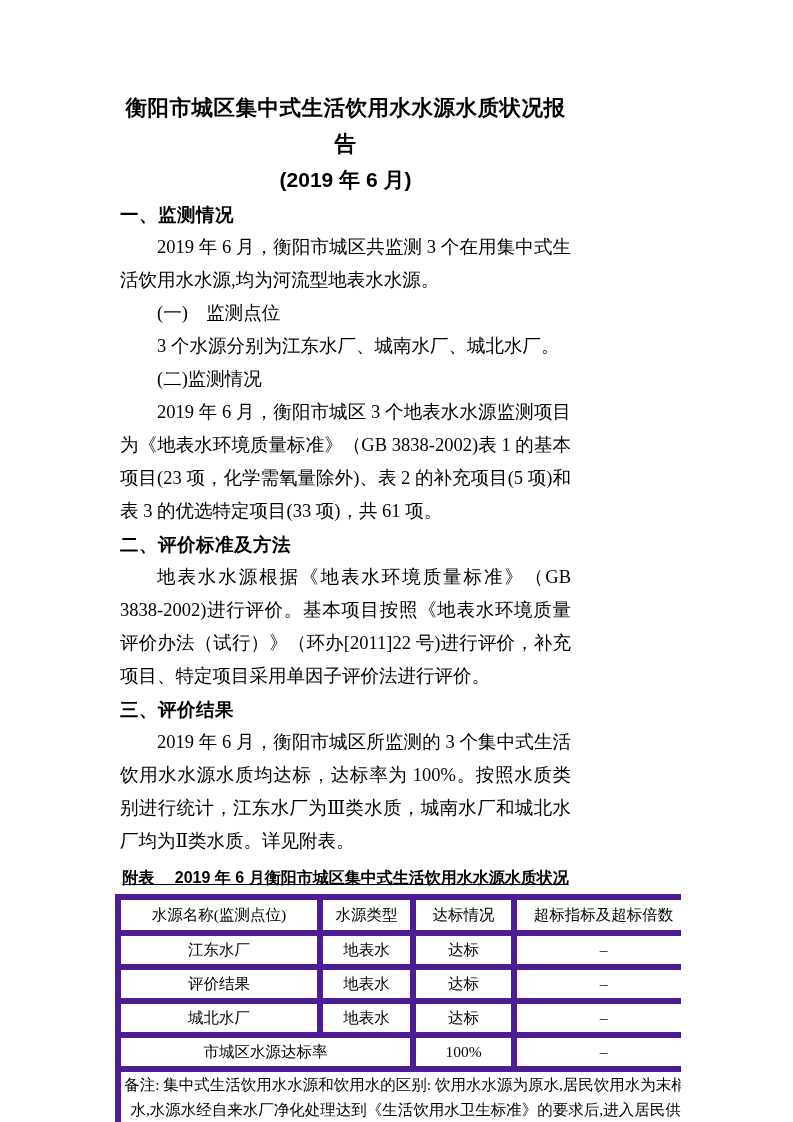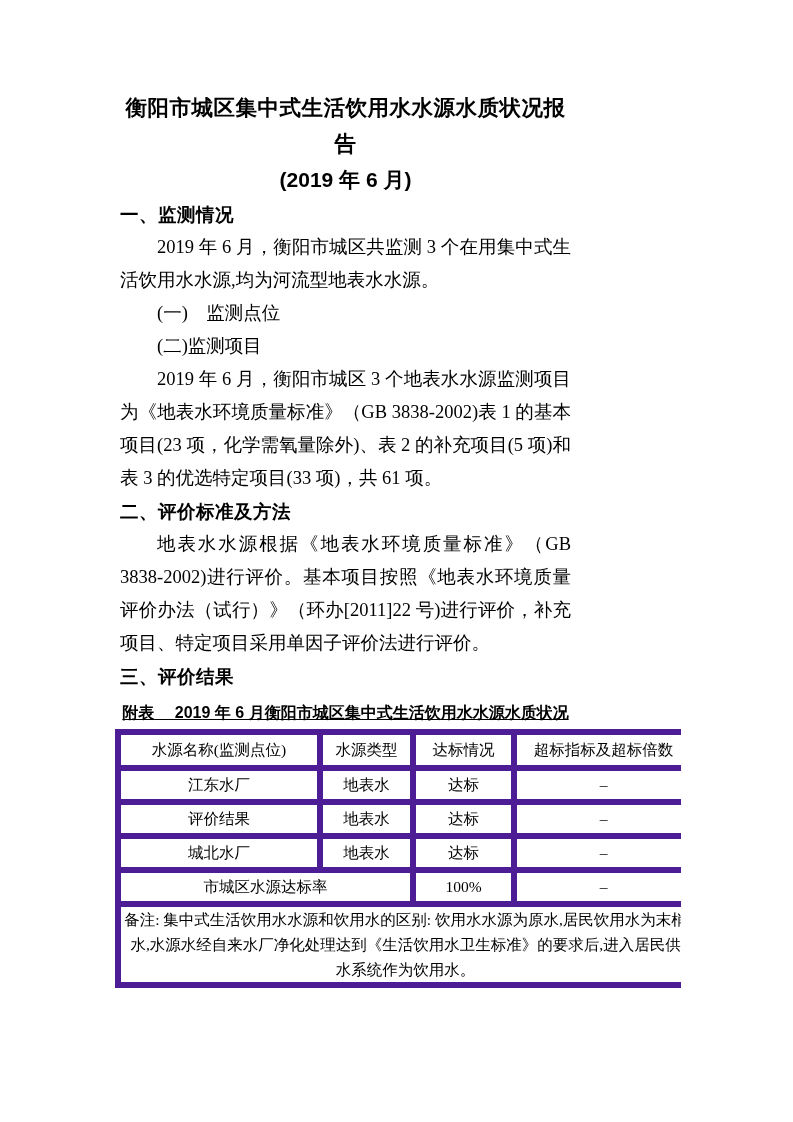--- a/index.html
+++ b/index.html
@@ -92,27 +92,29 @@
 <body>
 
 <div class="page">
 
   <div class="doc-title">衡阳市城区集中式生活饮用水水源水质状况报告</div>
   <div class="doc-subtitle">(2019 年 6 月)</div>
 
   <div class="sec-heading">一、监测情况</div>
   <p class="body-para indent">2019 年 6 月，衡阳市城区共监测 3 个在用集中式生活饮用水水源,均为河流型地表水水源。</p>
   <p class="body-para indent">(一)　监测点位</p>
-  <p class="body-para indent">(二)监测项目</p>
+  <p class="body-para indent">3 个水源分别为江东水厂、城南水厂、城北水厂。</p>
+  <p class="body-para indent">(二)监测情况</p>
   <p class="body-para indent">2019 年 6 月，衡阳市城区 3 个地表水水源监测项目为《地表水环境质量标准》（GB 3838-2002)表 1 的基本项目(23 项，化学需氧量除外)、表 2 的补充项目(5 项)和表 3 的优选特定项目(33 项)，共 61 项。</p>
 
   <div class="sec-heading">二、评价标准及方法</div>
   <p class="body-para indent">地表水水源根据《地表水环境质量标准》（GB 3838-2002)进行评价。基本项目按照《地表水环境质量评价办法（试行）》（环办[2011]22 号)进行评价，补充项目、特定项目采用单因子评价法进行评价。</p>
 
   <div class="sec-heading">三、评价结果</div>
+  <p class="body-para indent">2019 年 6 月，衡阳市城区所监测的 3 个集中式生活饮用水水源水质均达标，达标率为 100%。按照水质类别进行统计，江东水厂为Ⅲ类水质，城南水厂和城北水厂均为Ⅱ类水质。详见附表。</p>
 
   <div class="appendix-caption">附表　 2019 年 6 月衡阳市城区集中式生活饮用水水源水质状况</div>
 
   <table class="wq-table">
     <colgroup>
       <col style="width:202px">
       <col style="width:93px">
       <col style="width:101px">
       <col style="width:179px">
     </colgroup>

